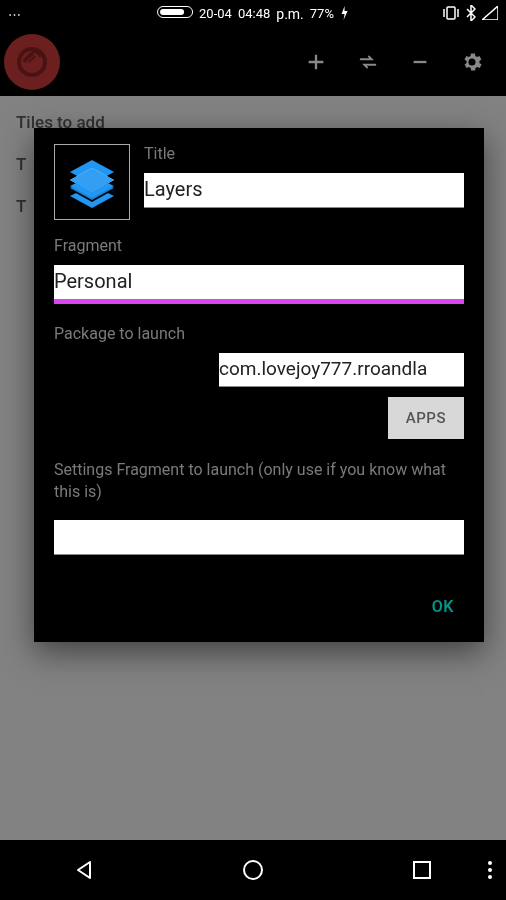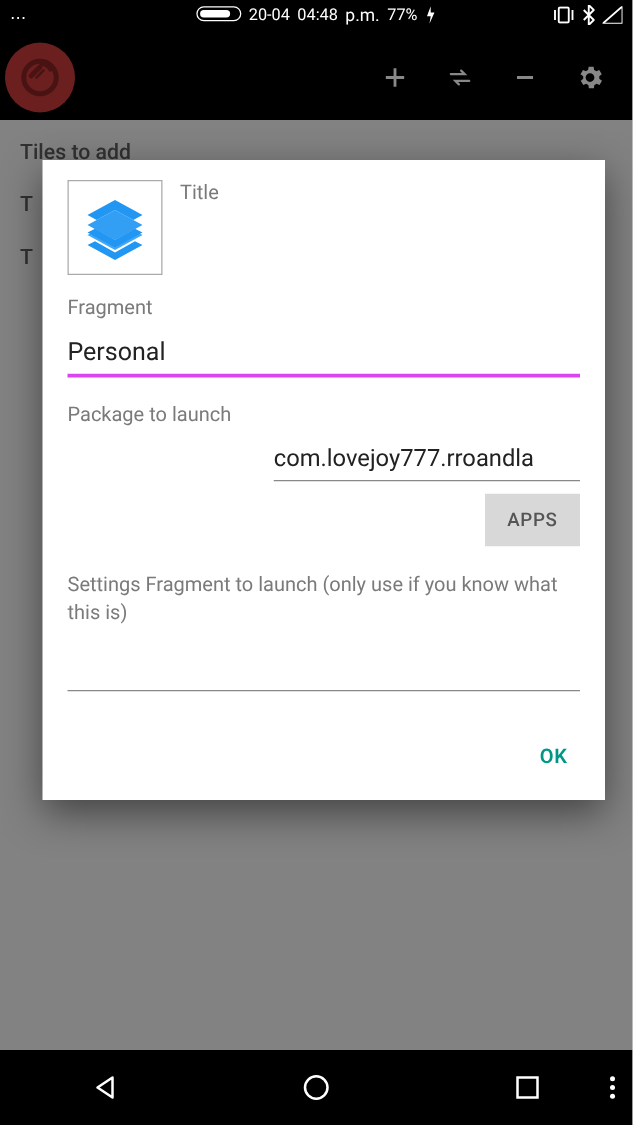--- a/index.html
+++ b/index.html
@@ -54,21 +54,21 @@
     background: rgba(0,0,0,0.42);
   }
   .bg-line { color: #555; font-size: 17px; font-weight: 500; margin-bottom: 22px; }
 
   
   .dialog {
     position: absolute;
     top: 128px;
     left: 34px;
     width: 450px;
-    background: #ffffff;
+    background: #000000;
     box-shadow: 0 10px 30px rgba(0,0,0,0.5);
     padding: 16px 20px 8px 20px;
     z-index: 10;
   }
   .dialog-row1 { display: flex; gap: 14px; margin-bottom: 16px; }
   .tile-icon-box {
     width: 76px; height: 76px;
     border: 1px solid #aaa;
     display: flex; align-items: center; justify-content: center;
     flex-shrink: 0;
@@ -77,21 +77,21 @@
   .field-label { color: #7a7a7a; font-size: 16px; margin-bottom: 10px; }
   .field-input {
     width: 100%;
     border: none;
     border-bottom: 1px solid #888;
     font-size: 20px;
     padding: 4px 0 6px 0;
     outline: none;
     color: #222;
   }
-  .field-input.focused { border-bottom: 3px solid #d946ef; }
+  .field-input.focused { border-bottom: 5px solid #d946ef; }
   .field-group { margin-bottom: 20px; }
   .pkg-row { display: flex; gap: 10px; align-items: flex-end; flex-direction: column; }
   .pkg-input-wrap { flex: 1; min-width: 0; }
   .pkg-input {
     width: 100%;
     border: none;
     border-bottom: 1px solid #888;
     font-size: 19px;
     padding: 4px 0 6px 0;
     outline: none;
@@ -214,20 +214,21 @@
         <path d="M30 8 L52 20 L30 32 L8 20 Z" fill="#2196f3"></path>
         <path d="M30 24 L52 36 L30 48 L8 36 Z" fill="#2196f3" opacity="0.85"></path>
         <path d="M30 16 L52 28 L30 40 L8 28 Z" fill="#fff"></path>
         <path d="M30 16 L52 28 L30 40 L8 28 Z" fill="#2196f3" opacity="0.92"></path>
         <path d="M14 31 L30 40 L46 31 L52 34 L30 46 L8 34 Z" fill="#2196f3"></path>
         <path d="M14 41 L30 50 L46 41 L52 44 L30 56 L8 44 Z" fill="#2196f3"></path>
       </svg>
     </div>
     <div class="title-field">
       <div class="field-label">Title</div>
+      <input class="field-input" value="Layers" style="">
     </div>
   </div>
 
   <div class="field-group">
     <div class="field-label">Fragment</div>
     <input class="field-input focused" value="Personal" style="">
   </div>
 
   <div class="field-group">
     <div class="field-label">Package to launch</div>

